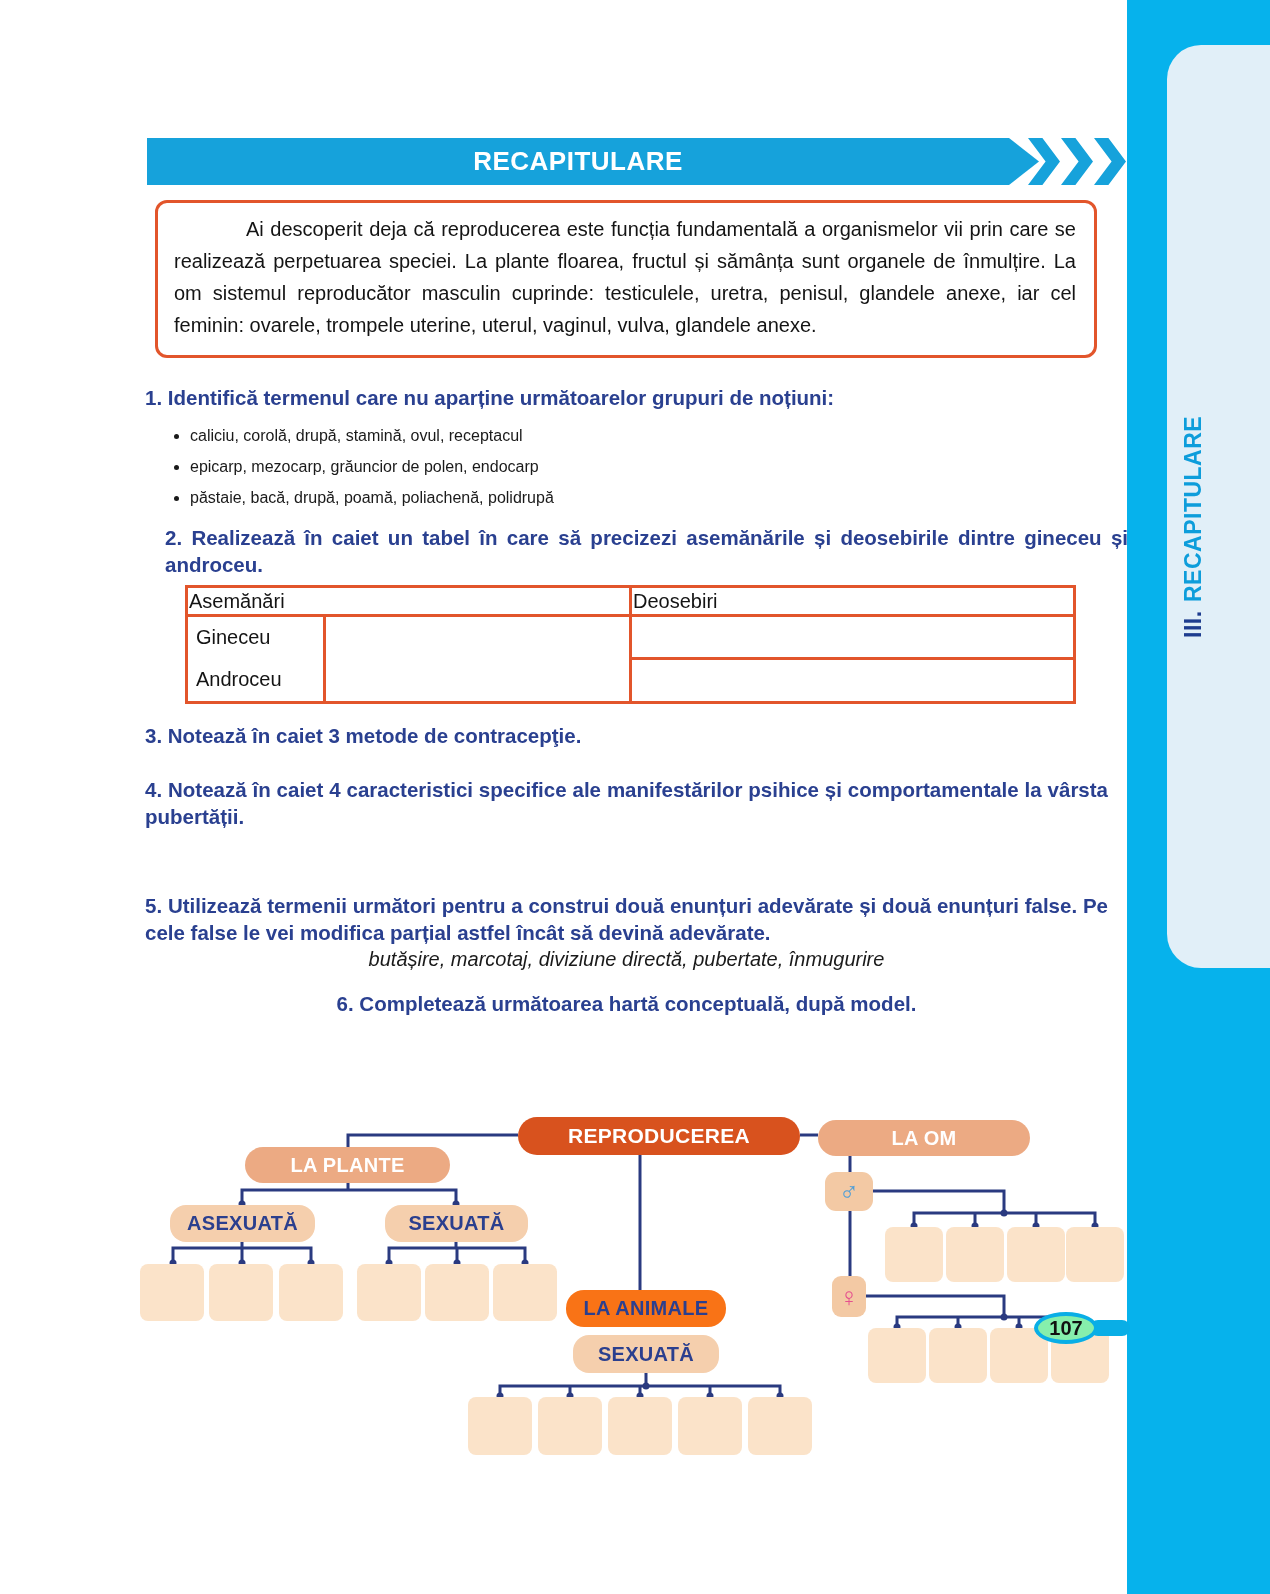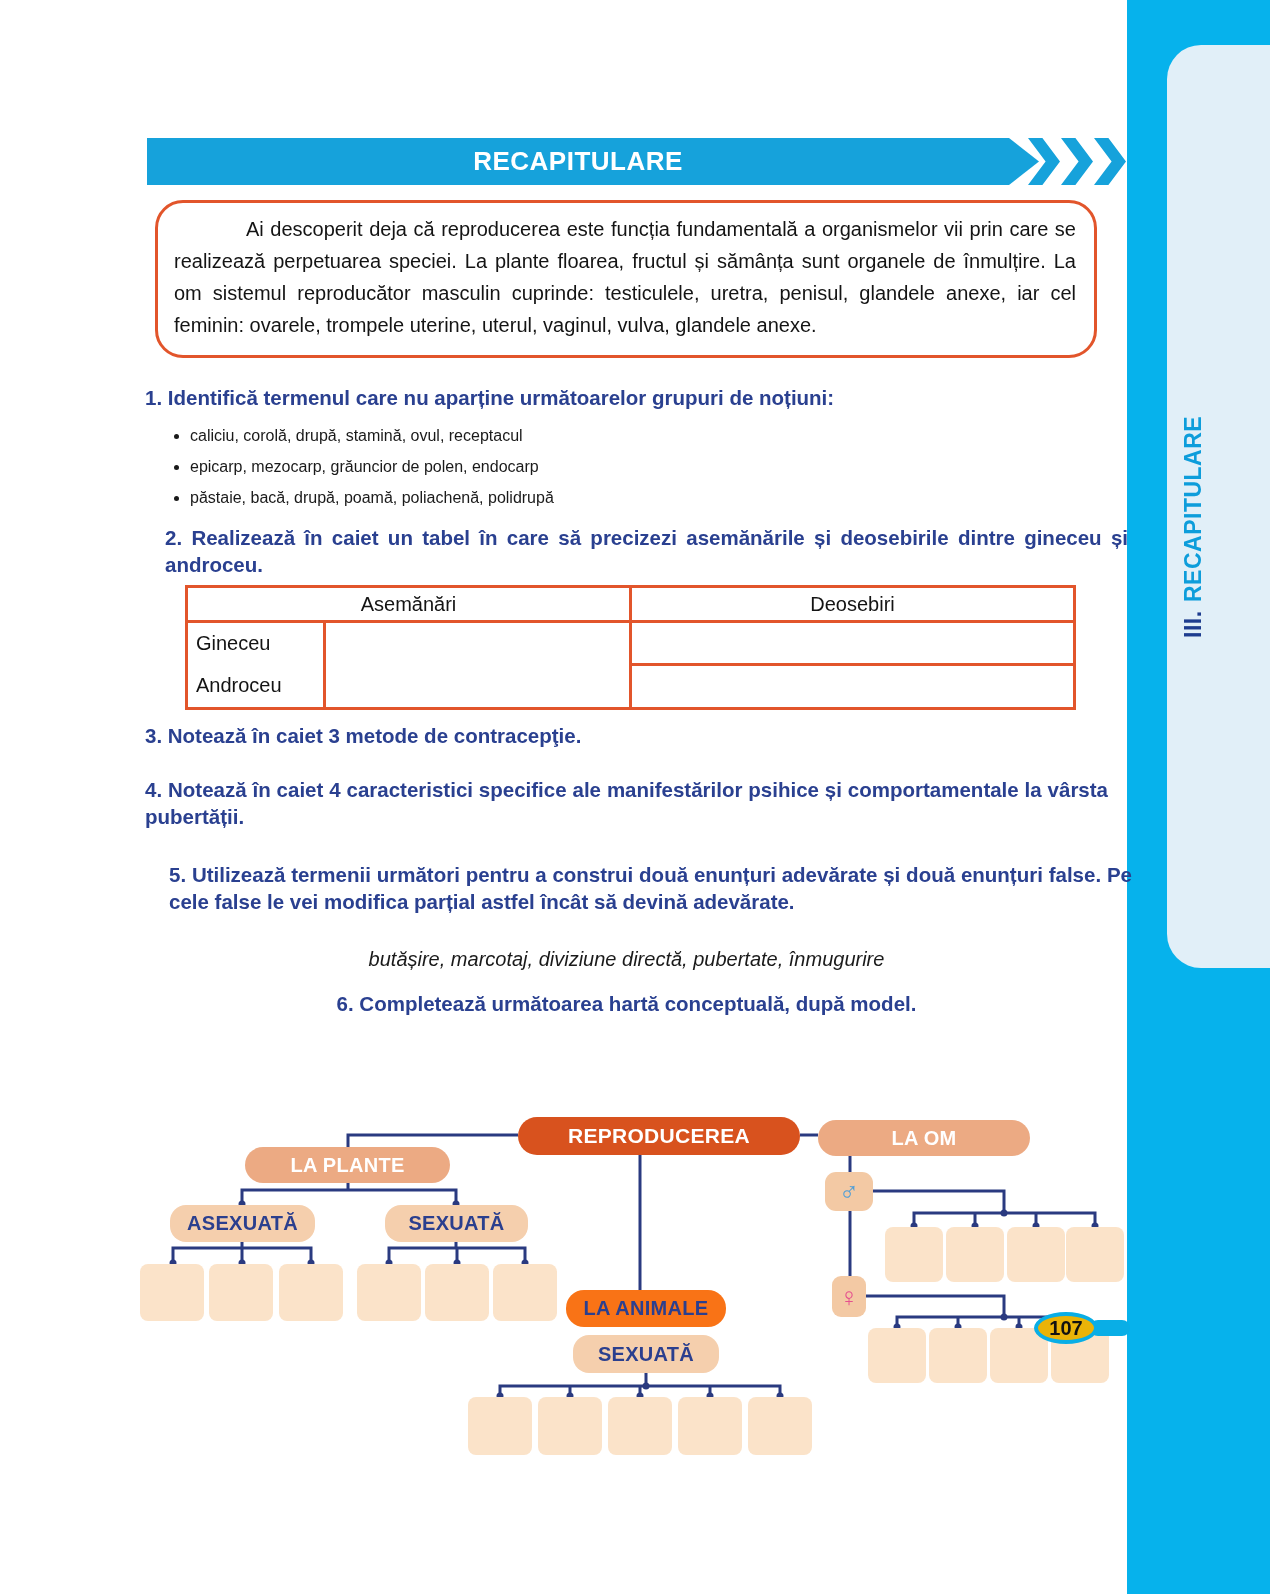--- a/index.html
+++ b/index.html
@@ -26,56 +26,56 @@
     display:flex; align-items:center; justify-content:center; letter-spacing:.5px;
   }
   .header-tip{position:absolute; left:1009px; top:138px; width:30px; height:47px; background:#16a2db;
     clip-path:polygon(0 0, 100% 50%, 0 100%);}
   .chevron{position:absolute; top:138px; width:32px; height:47px; background:#16a2db;
     clip-path:polygon(0% 0%, 45% 0%, 100% 50%, 45% 100%, 0% 100%, 55% 50%);}
   .chev1{left:1028px;} .chev2{left:1061px;} .chev3{left:1094px;}
   
   .intro-box{
     position:absolute; left:155px; top:200px; width:942px; min-height:158px;
-    border:3px solid #e2552b; border-radius:28px; box-sizing:border-box;
+    border:3px solid #e2552b; border-radius:12px; box-sizing:border-box;
     padding:10px 18px 10px 16px;
   }
   .intro-box p{margin:0; font-size:20px; line-height:32px; color:#141414; text-align:justify; text-indent:72px;}
   
   .ex{position:absolute; left:145px; width:963px; color:#2a4090; font-weight:bold; font-size:20.5px; line-height:27px;}
   .just{text-align:justify;}
-  .ex1{top:384px;} .ex2{top:524px;margin-left:20px;} .ex3{top:722px;} .ex4{top:776px;} .ex5{top:861px;margin-left:24px;} .ex6{top:990px;text-align:center;}
+  .ex1{top:384px;} .ex2{top:524px;margin-left:20px;} .ex3{top:722px;} .ex4{top:776px;} .ex5{top:892px;} .ex6{top:990px;text-align:center;}
   .bullets{position:absolute; left:170px; top:420px; width:900px; margin:0; padding:0 0 0 20px; list-style:disc;}
   .bullets li{font-size:16px; line-height:31px; color:#1a1a1a;}
   .terms{position:absolute; left:145px; top:948px; width:963px; text-align:center; font-style:italic; font-size:20px; color:#1a1a1a;}
   
   .cmp-table{position:absolute; left:185px; top:585px; width:888px; border-collapse:collapse; table-layout:fixed;}
   .cmp-table td{border:3px solid #e2552b; font-size:20px; color:#141414; vertical-align:middle; box-sizing:border-box;}
-  .cmp-table td.th{height:35px; text-align:center;}
+  .cmp-table td.th{height:29px; text-align:left;}
   .cmp-table td.lbl{padding-left:8px;}
   .cmp-table tr.r1 td{height:43px;} .cmp-table tr.r2 td{height:44px;}
   .cmp-table td.no-b{border-bottom:none;} .cmp-table td.no-t{border-top:none;}
   
   .map-lines{position:absolute; left:0; top:1090px;}
   .node{position:absolute; display:flex; align-items:center; justify-content:center;
     font-weight:bold; font-size:20px; letter-spacing:.3px; box-sizing:border-box;}
   .node-root{background:#d8521e; color:#fff; border-radius:19px; font-size:21px;}
   .node-salmon{background:#ecaa83; color:#fff; border-radius:18px;}
   .node-mid{background:#f97316; color:#2b3f8e; border-radius:18px;}
   .node-peach{background:#f5cfad; color:#2b3f8e; border-radius:16px;}
   .chip{position:absolute; background:#f3c9a4; display:flex; align-items:center; justify-content:center;
     font-weight:bold; font-size:27px; line-height:1;}
   .chip-male{left:825px; top:1172px; width:48px; height:39px; border-radius:11px; color:#4f9ed7;}
   .chip-female{left:832px; top:1276px; width:34px; height:41px; border-radius:9px; color:#e5508f; font-size:26px;}
   .ebox{position:absolute; background:#fbe3c9; border-radius:8px;}
   
   .page-tab{position:absolute; left:1090px; top:1320px; width:40px; height:16px; background:#09aee6; border-radius:8px;}
   .page-num{
     position:absolute; left:1034px; top:1312px; width:64px; height:32px; box-sizing:border-box;
-    background:#eab308; border:4px solid #09aee6; border-radius:50%;
+    background:#86efac; border:4px solid #09aee6; border-radius:50%;
     display:flex; align-items:center; justify-content:center;
     font-weight:bold; font-size:20px; color:#111;
   }
 </style>
 </head>
 <body>
 
 <div class="page">
 
   <div class="sidebar-strip"></div>

